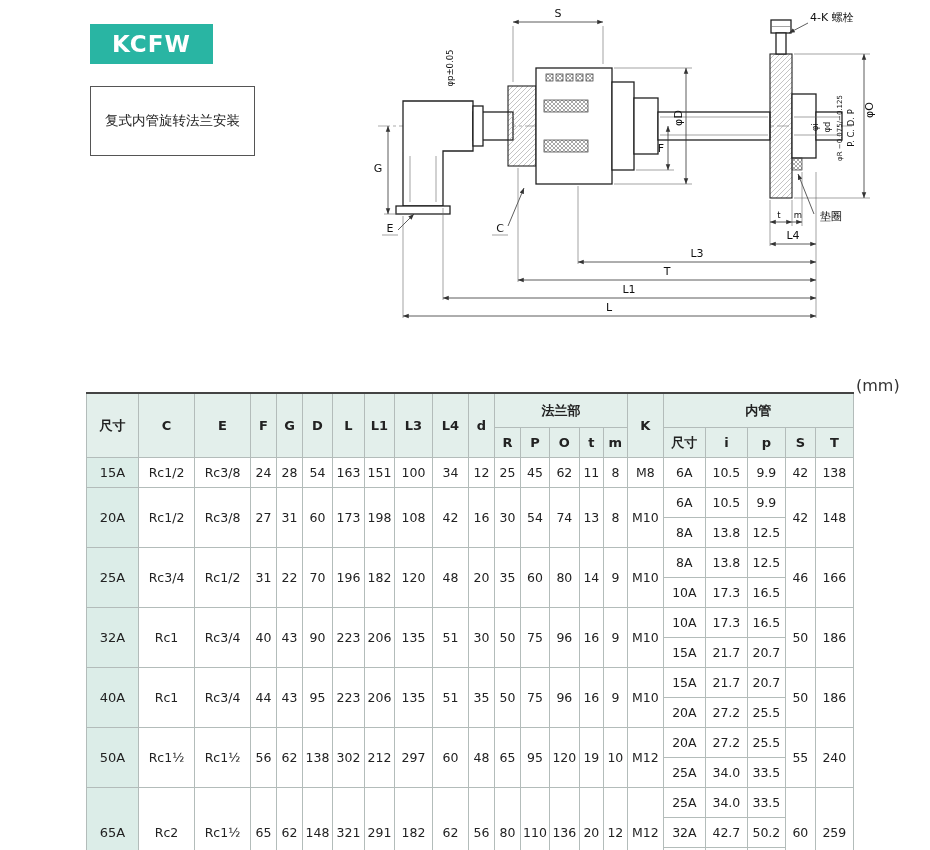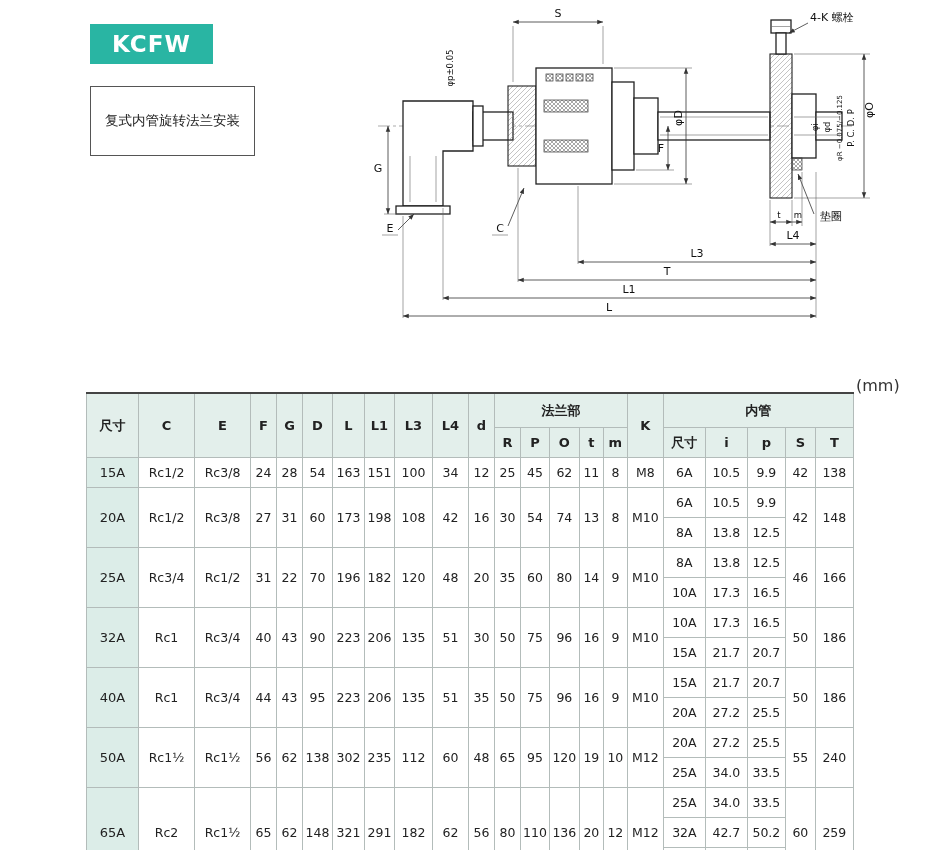--- a/index.html
+++ b/index.html
@@ -395,22 +395,22 @@
             <td>25.5</td>
           </tr>
           <tr>
             <th rowspan="2" class="size">50A</th>
             <td rowspan="2">Rc1½</td>
             <td rowspan="2">Rc1½</td>
             <td rowspan="2">56</td>
             <td rowspan="2">62</td>
             <td rowspan="2">138</td>
             <td rowspan="2">302</td>
-            <td rowspan="2">235</td>
-            <td rowspan="2">112</td>
+            <td rowspan="2">212</td>
+            <td rowspan="2">297</td>
             <td rowspan="2">60</td>
             <td rowspan="2">48</td>
             <td rowspan="2">65</td>
             <td rowspan="2">95</td>
             <td rowspan="2">120</td>
             <td rowspan="2">19</td>
             <td rowspan="2">10</td>
             <td rowspan="2">M12</td>
             <td>20A</td>
             <td>27.2</td>

